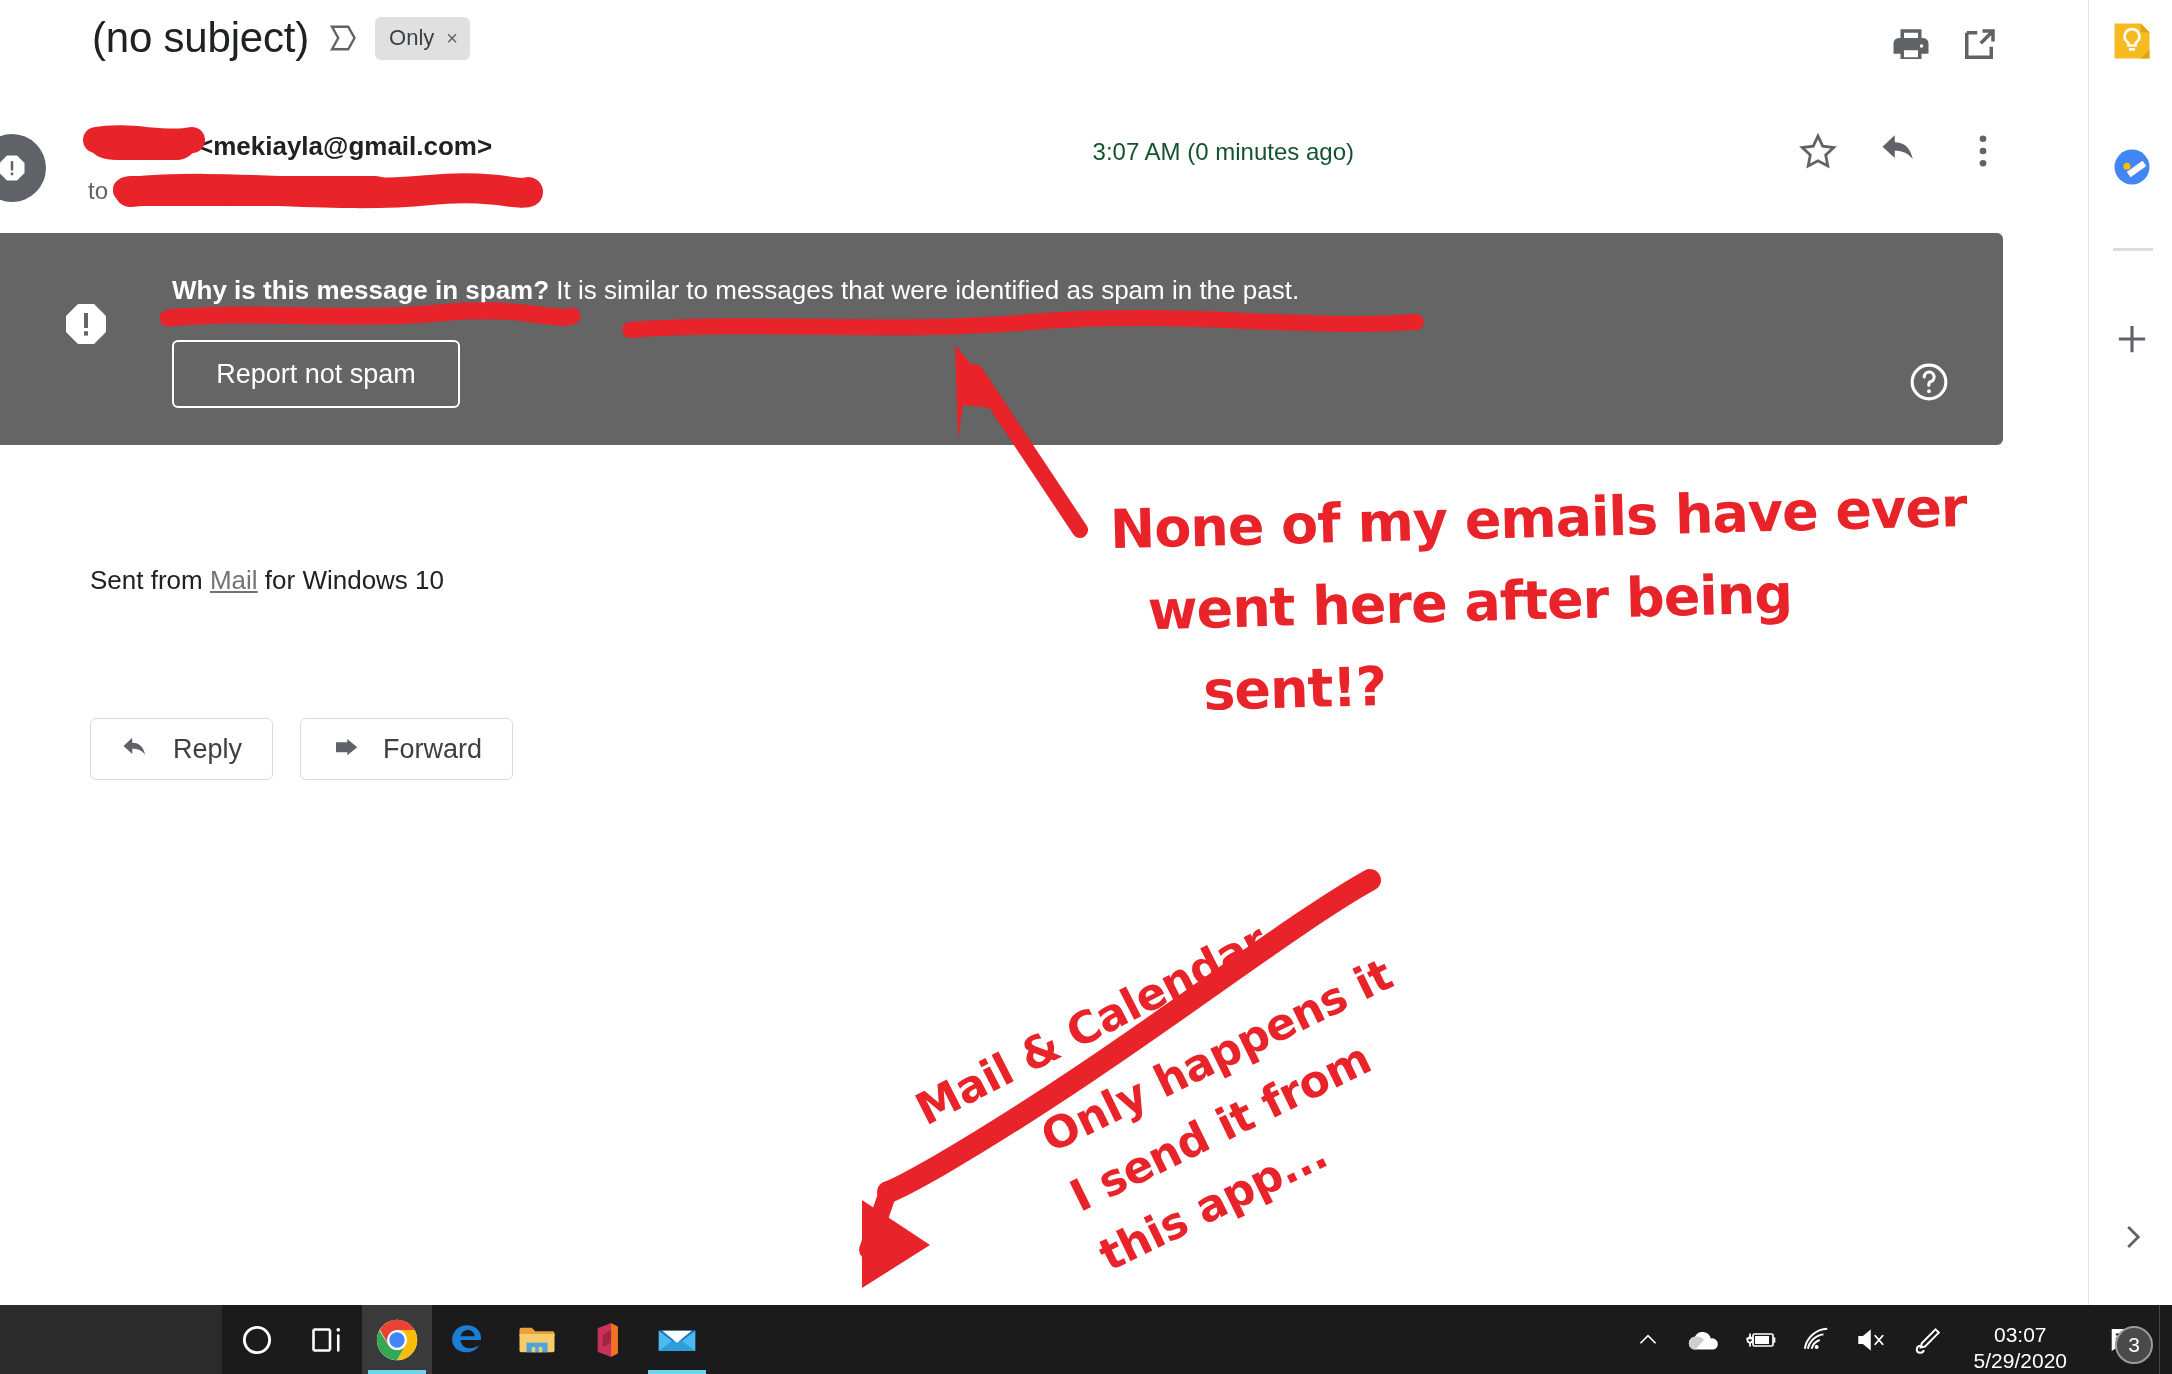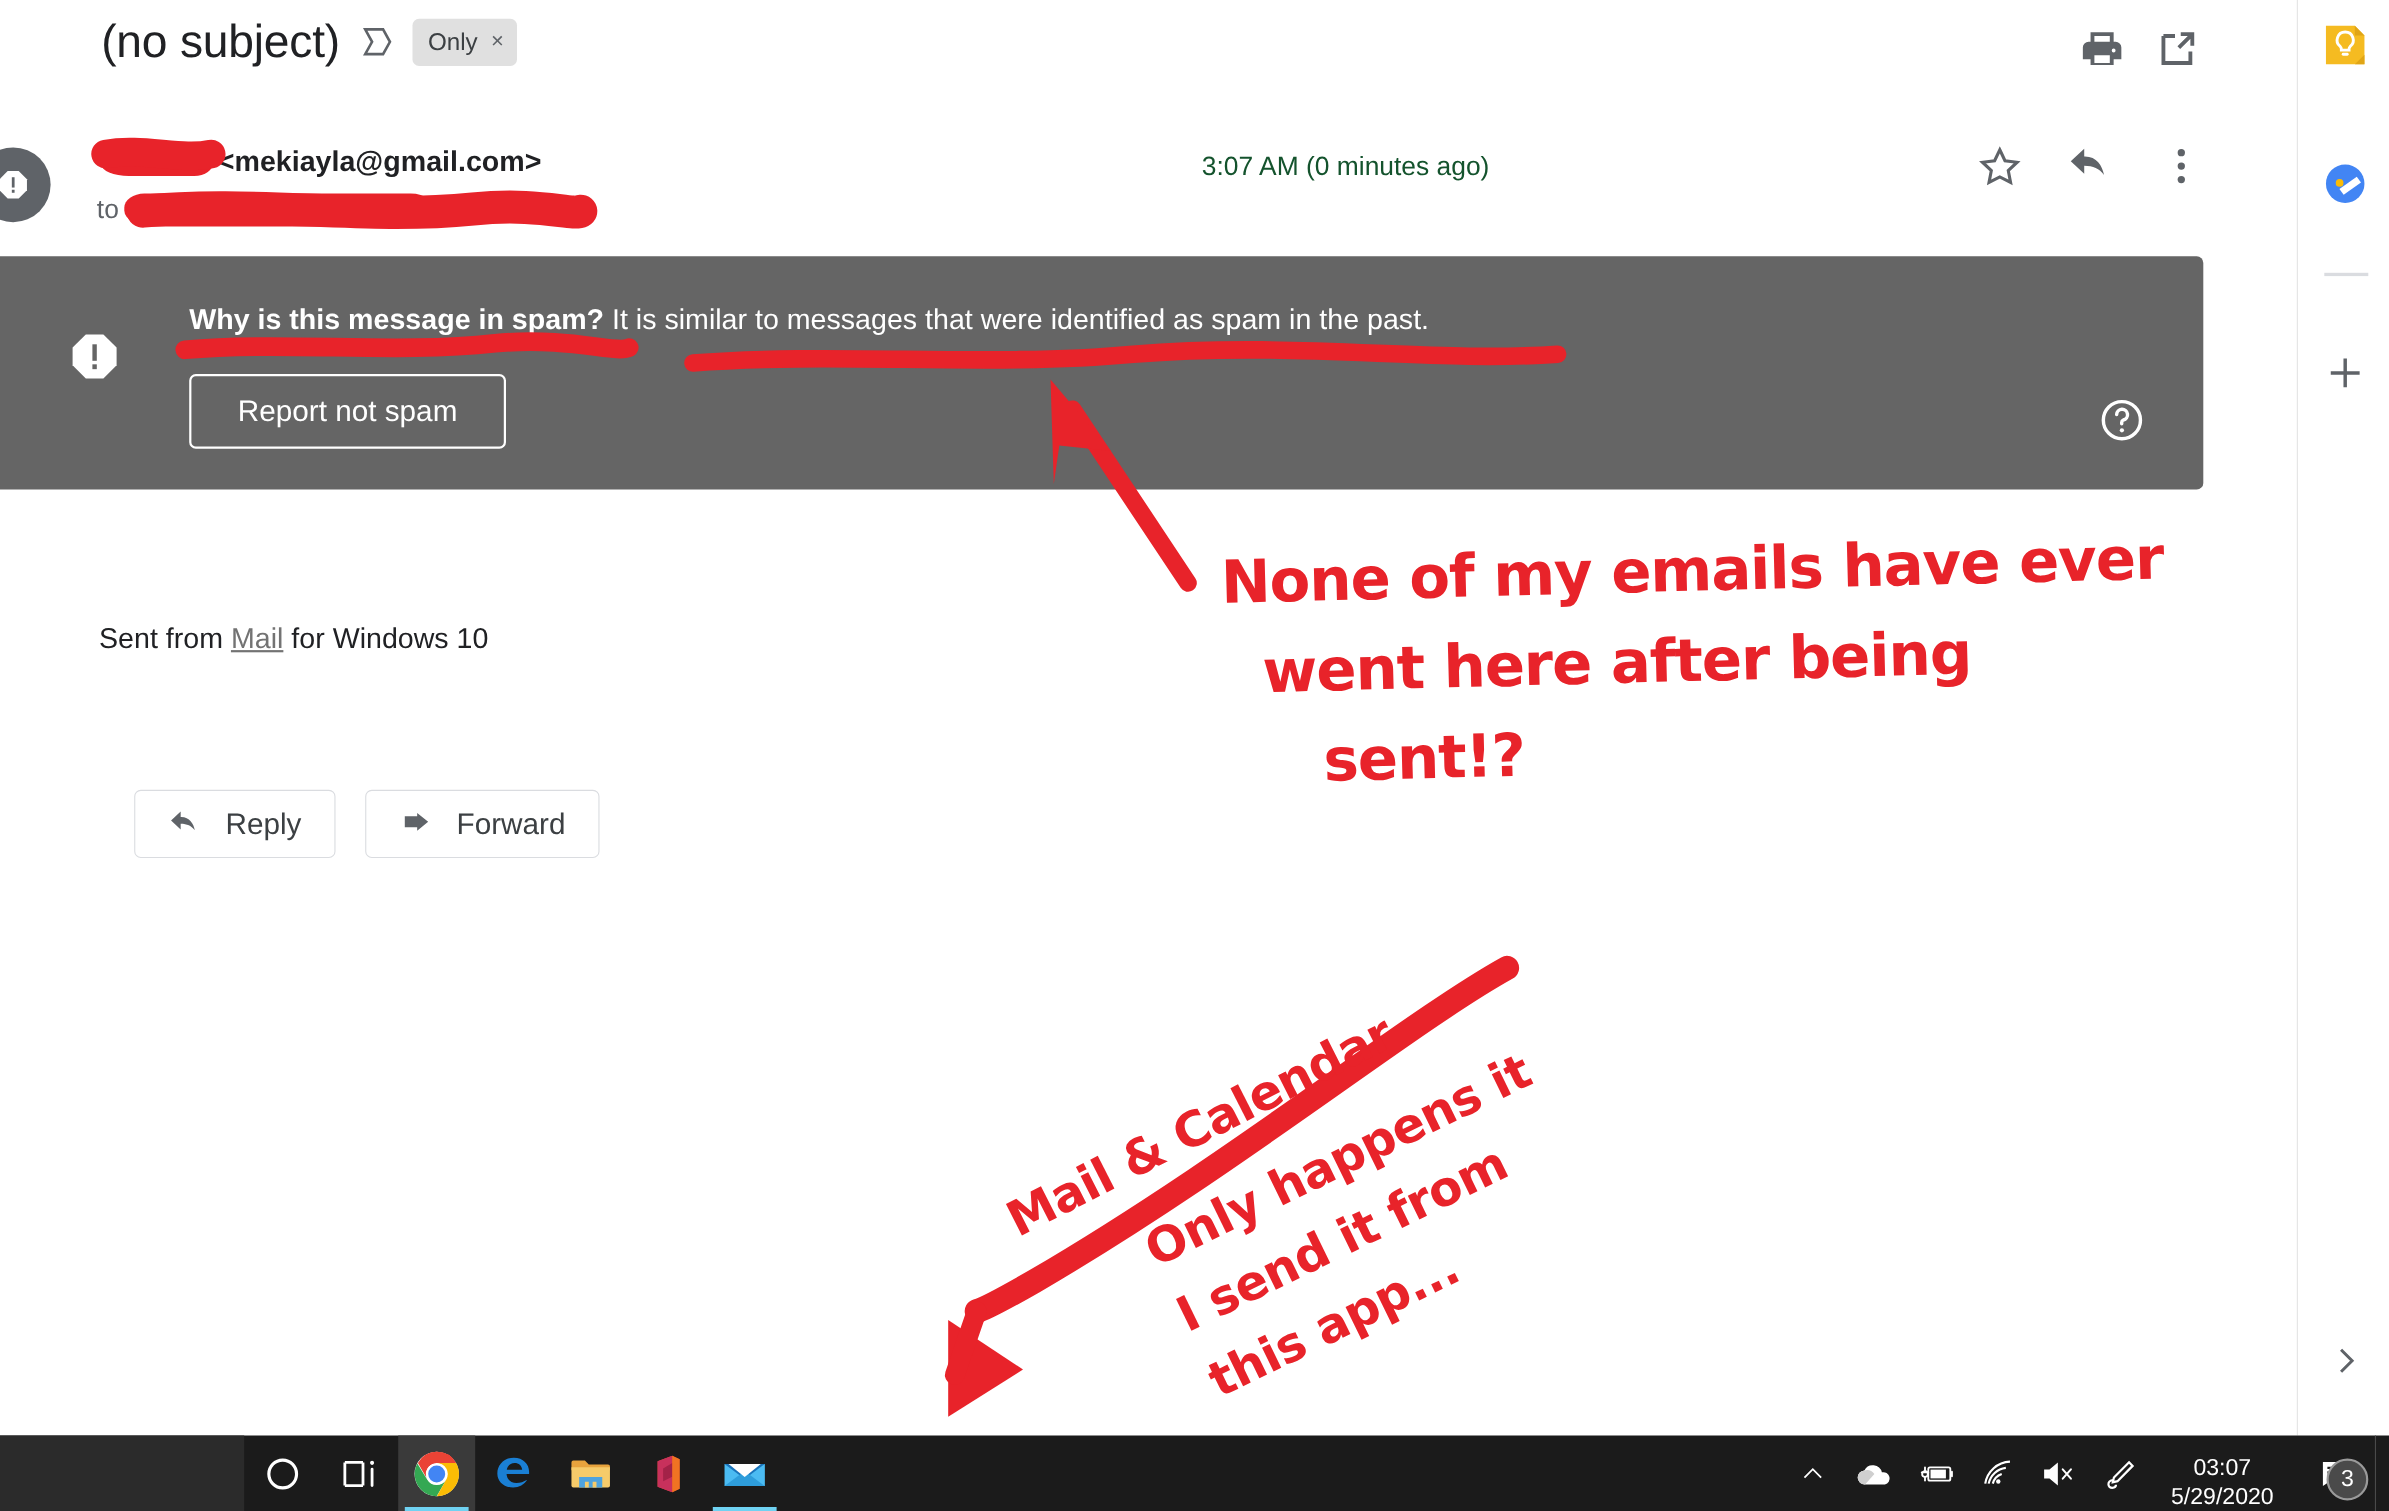--- a/index.html
+++ b/index.html
@@ -215,21 +215,20 @@
     text-decoration: underline;
     cursor: pointer;
   }
 
   
   #footer-actions {
     position: absolute;
     left: 90px; top: 718px;
     display: flex;
     gap: 27px;
-    margin-left: 32px;
   }
   .footer-btn {
     display: inline-flex;
     align-items: center;
     gap: 22px;
     height: 62px;
     padding: 0 30px;
     border: 1px solid #dadce0;
     border-radius: 6px;
     background: #ffffff;

